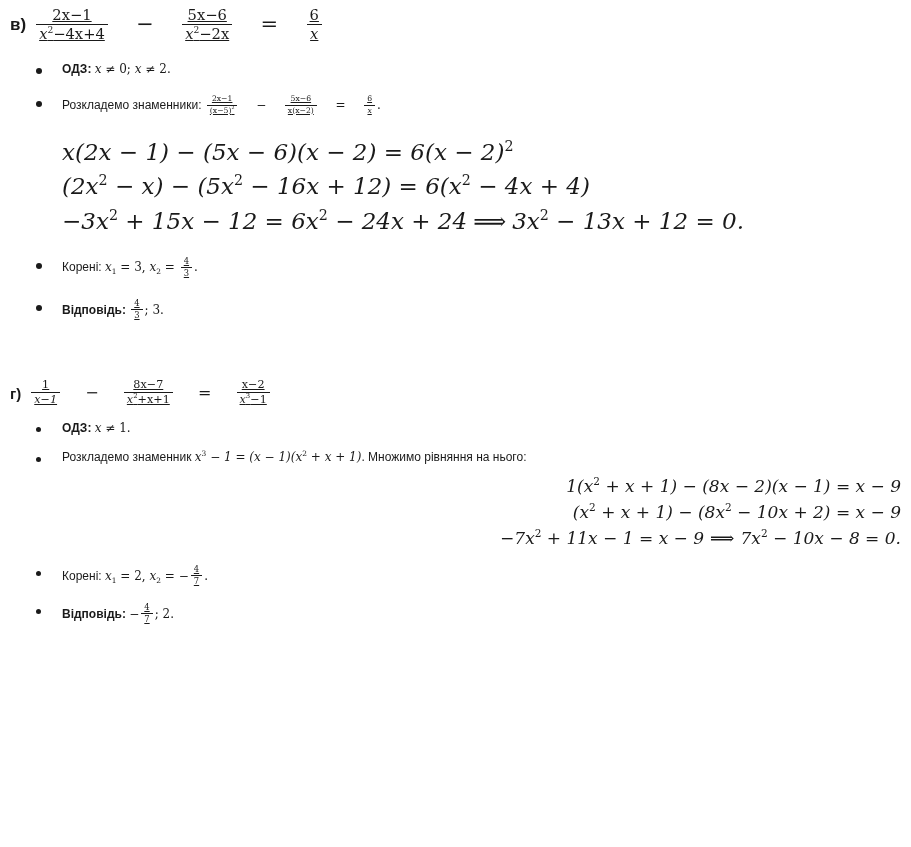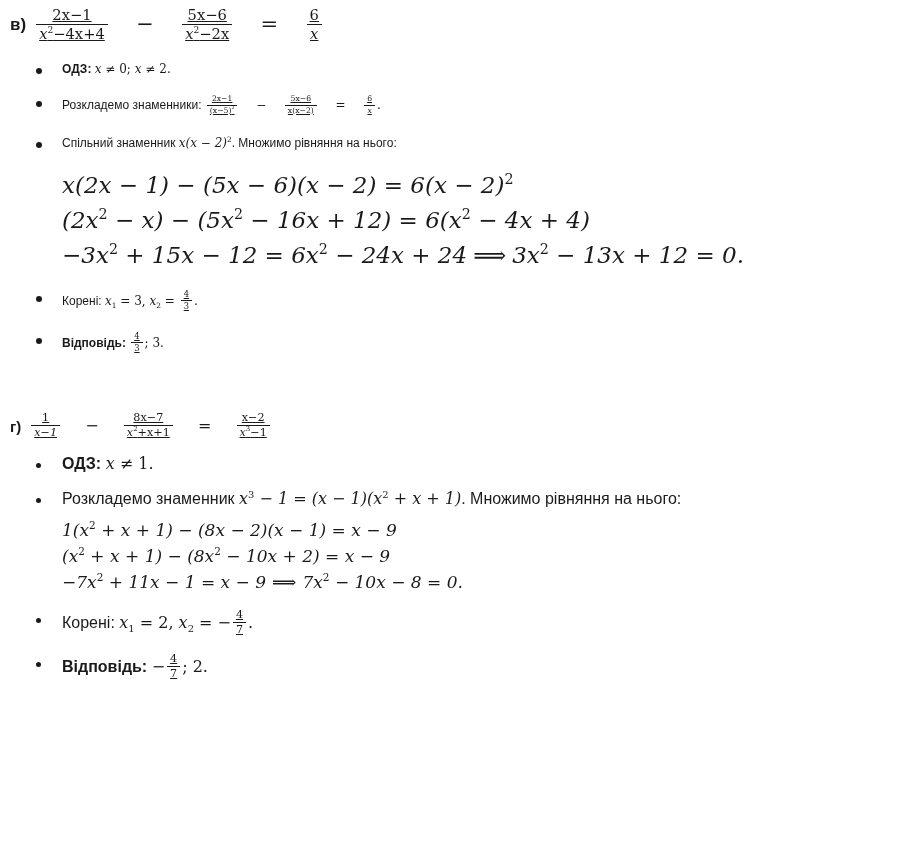--- a/index.html
+++ b/index.html
@@ -115,21 +115,21 @@
   .block-v ul.steps > li {
     font-size: 12px;
     margin-bottom: 17px;
     line-height: 1.35;
   }
   .block-v ul.steps > li::before {
     width: 6px; height: 6px;
   }
   
   .block-g ul.steps > li {
-    font-size: 16px;
+    font-size: 12px;
     margin-bottom: 13px;
     line-height: 1.35;
   }
   ul.steps > li.tight { margin-bottom: 9px; }
 
   .lbl-bold {
     font-weight: bold;
     font-family: "Liberation Sans", sans-serif;
   }
   .lbl {
@@ -156,20 +156,21 @@
     line-height: 1.52;
   }
   .block-g .derivation {
     padding-left: 52px;
     margin-top: 5px;
     margin-bottom: 12px;
   }
   .block-g .derivation li {
     font-size: 17px;
     line-height: 1.52;
+    text-align: right;
   }
 
   .block-v { margin-bottom: 6px; }
   .block-g { margin-top: 0; }
 
   .gap-after-head { height: 16px; }
   .gap-g-head { height: 11px; }
   .section-gap { height: 38px; }
 
   .arrow { padding: 0 6px; }
@@ -238,24 +239,20 @@
           <span class="sp"></span>
           <span class="op">=</span>
           <span class="sp"></span>
           <span class="frac xs">
             <span class="num">6</span>
             <span class="den v">x</span>
           </span><span>.</span>
         </span>
       </li>
 
-      <li>
-        <span class="lbl">Спільний знаменник</span>
-        <span class="v">x(x − 2)</span><sup class="e">2</sup><span class="lbl">. Множимо рівняння на нього:</span>
-      </li>
 
     </ul>
 
     <ul class="derivation">
       <li><span class="v">x(2x − 1) − (5x − 6)(x − 2) = 6(x − 2)</span><sup class="e">2</sup></li>
       <li><span class="v">(2x<sup class="e">2</sup> − x) − (5x<sup class="e">2</sup> − 16x + 12) = 6(x<sup class="e">2</sup> − 4x + 4)</span></li>
       <li><span class="v">−3x<sup class="e">2</sup> + 15x − 12 = 6x<sup class="e">2</sup> − 24x + 24<span class="op arrow">⟹</span>3x<sup class="e">2</sup> − 13x + 12 = 0.</span></li>
     </ul>
 
     <ul class="steps">

